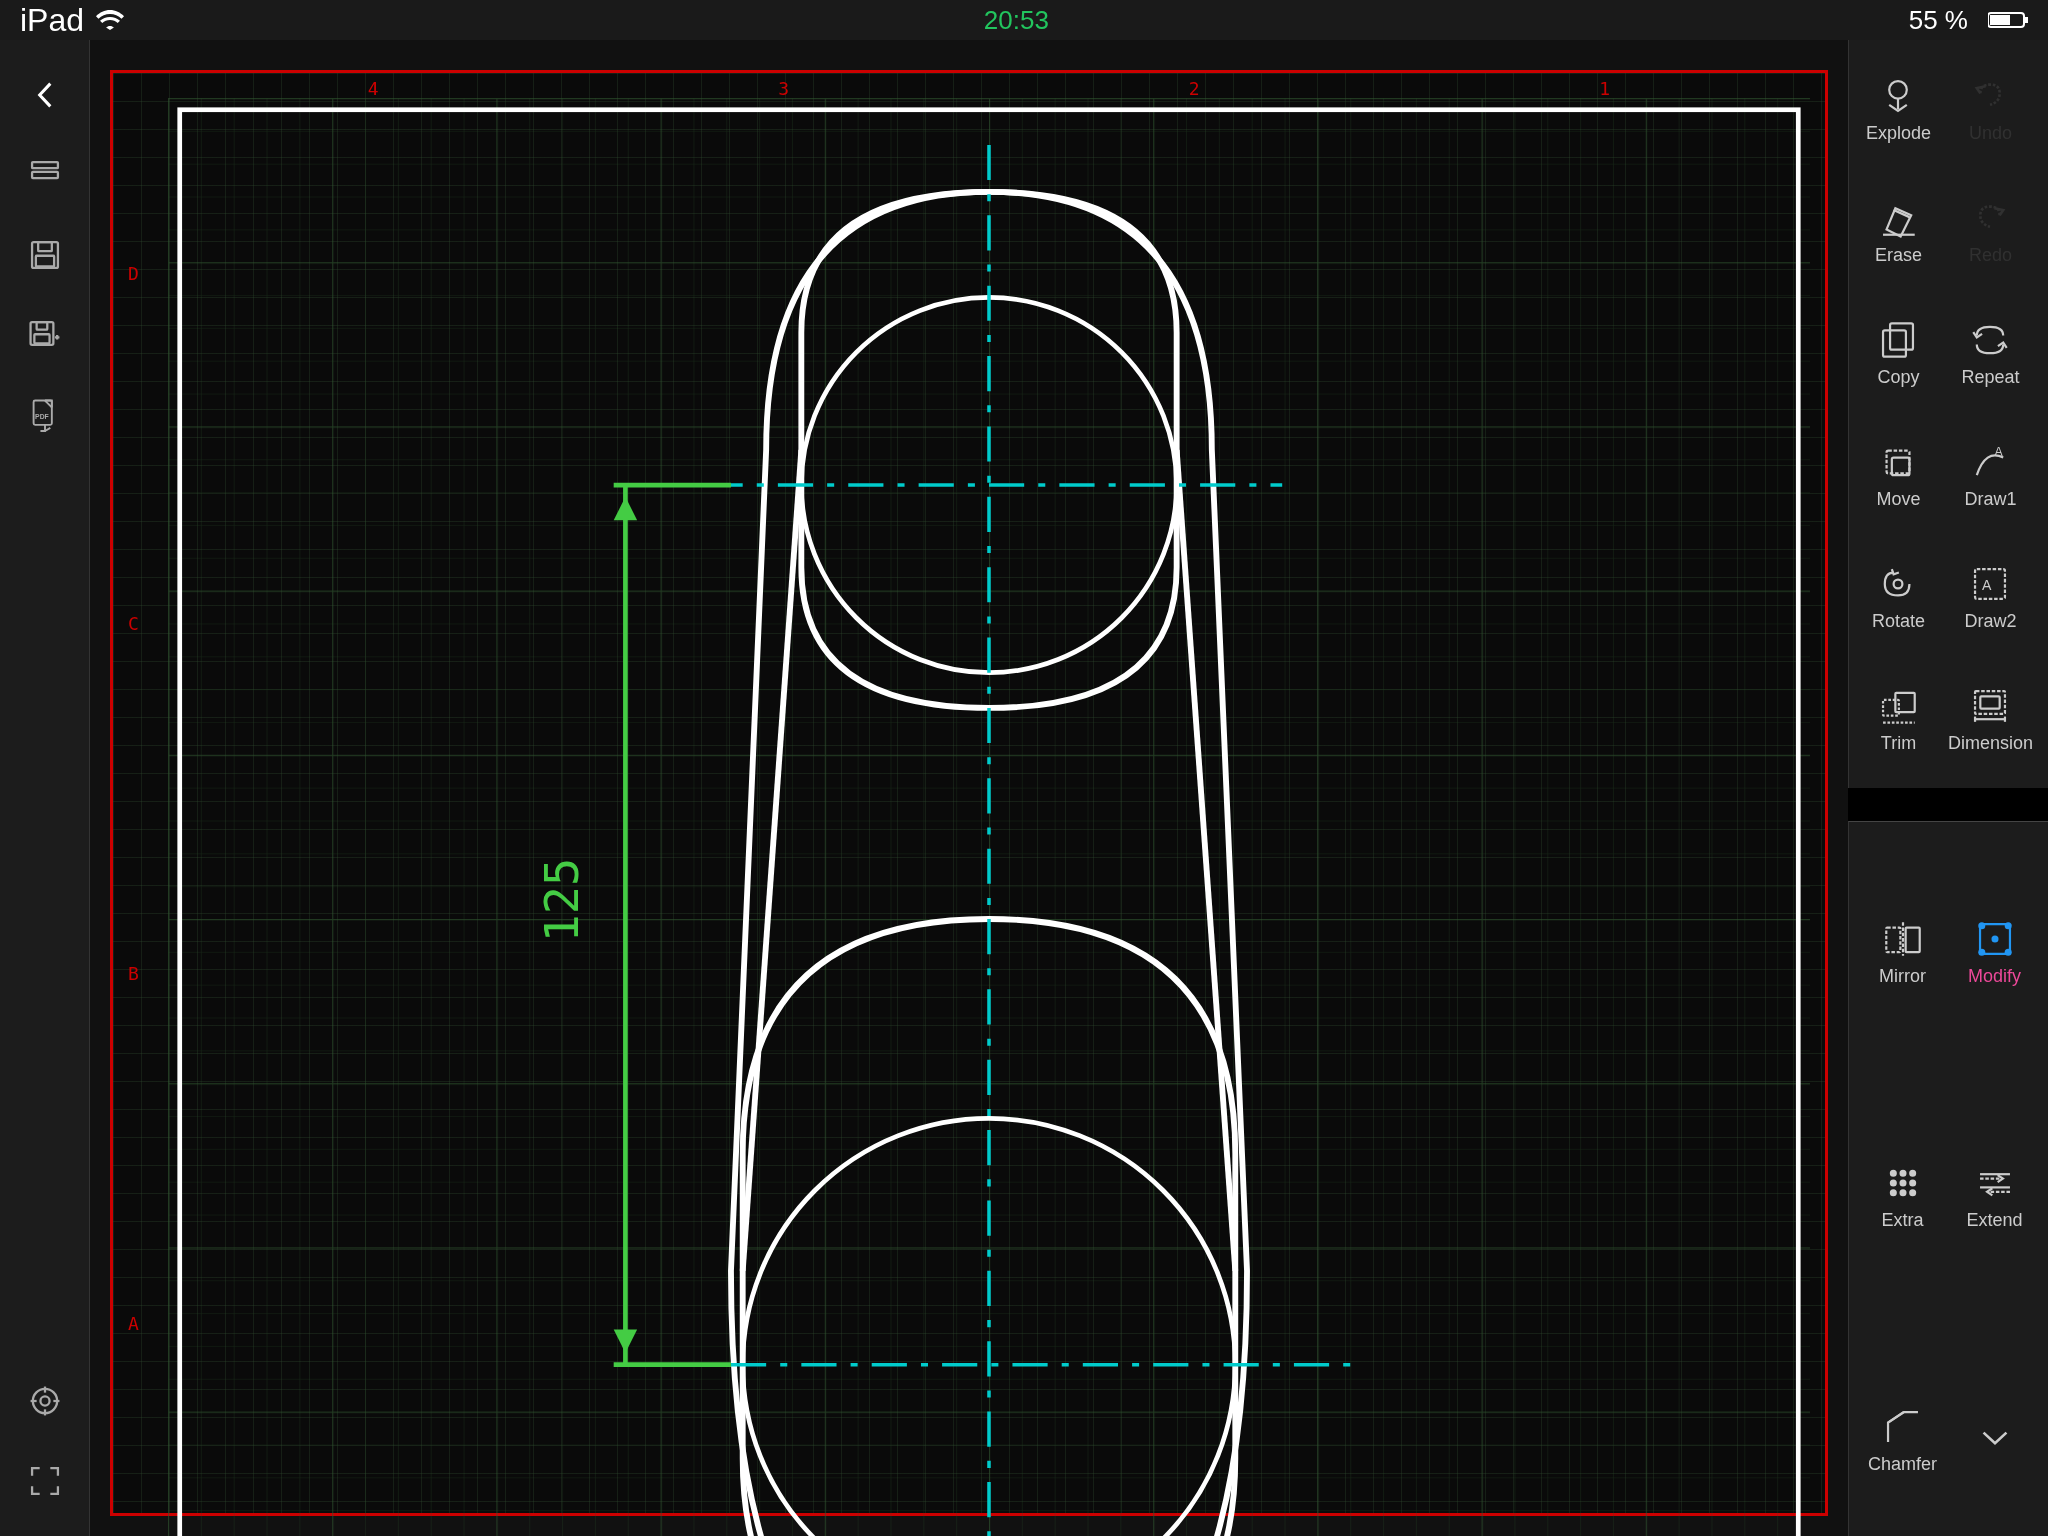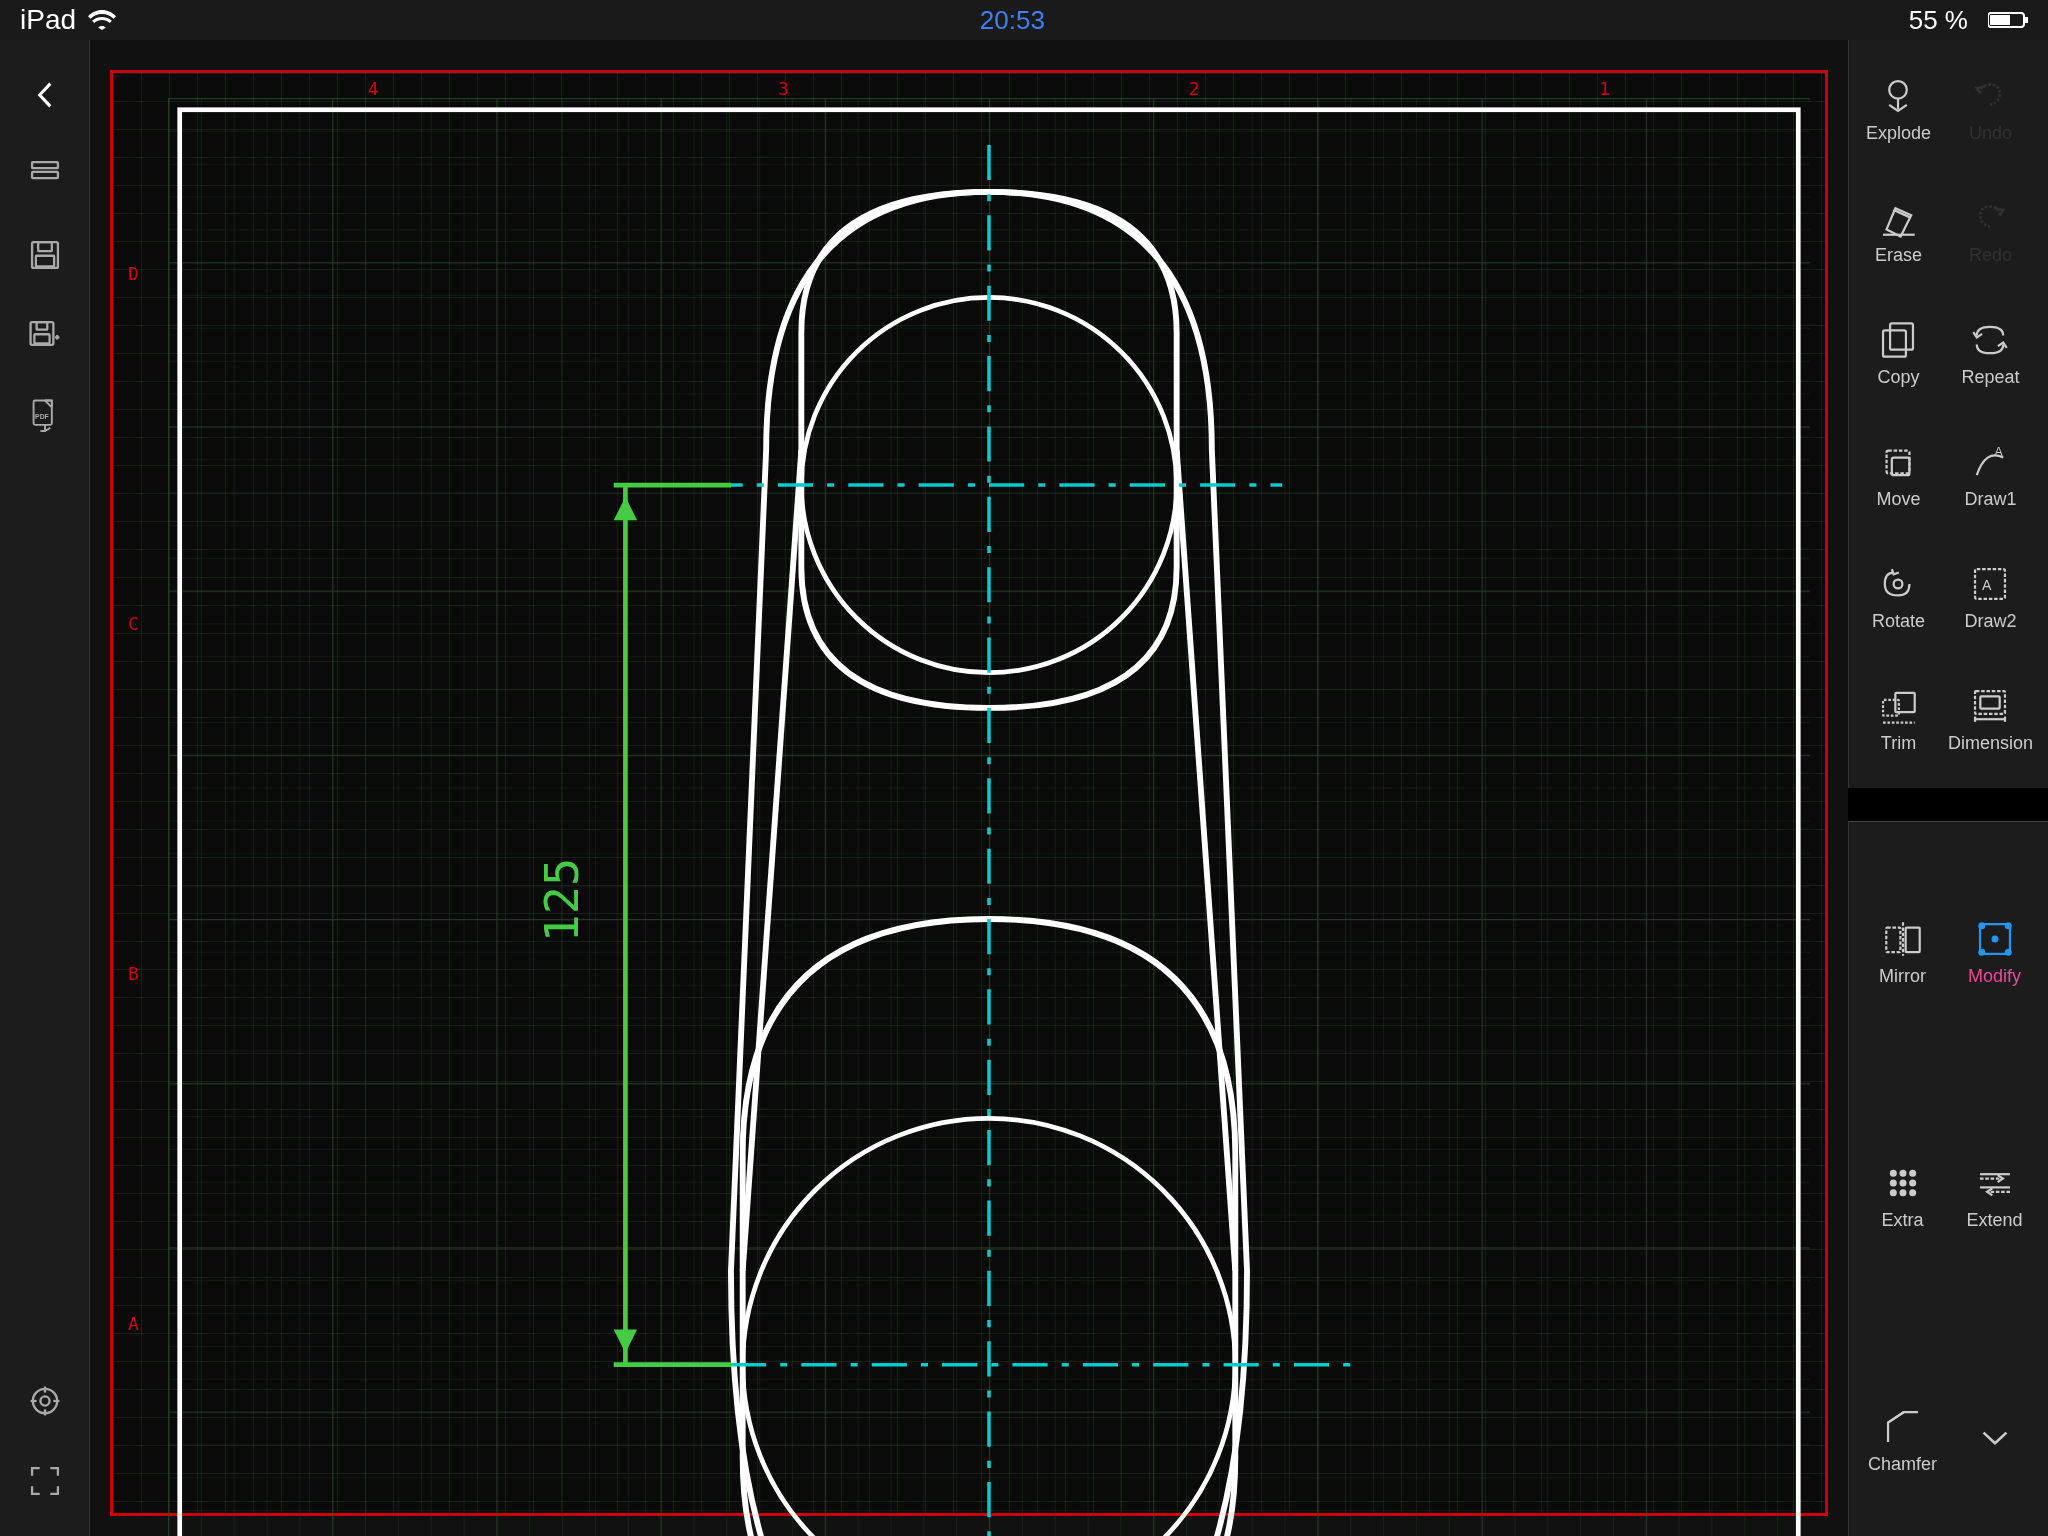--- a/index.html
+++ b/index.html
@@ -21,26 +21,26 @@
       display: flex;
       align-items: center;
       justify-content: space-between;
       padding: 0 20px;
       z-index: 100;
     }
     #status-bar .left {
       display: flex;
       align-items: center;
       gap: 12px;
-      font-size: 28px;
+      font-size: 32px;
       color: #fff;
     }
     #status-bar .center {
       font-size: 26px;
-      color: #3b82f6;
+      color: #22c55e;
       font-weight: 500;
     }
     #status-bar .right {
       display: flex;
       align-items: center;
       gap: 20px;
       font-size: 26px;
       color: #fff;
     }
 

